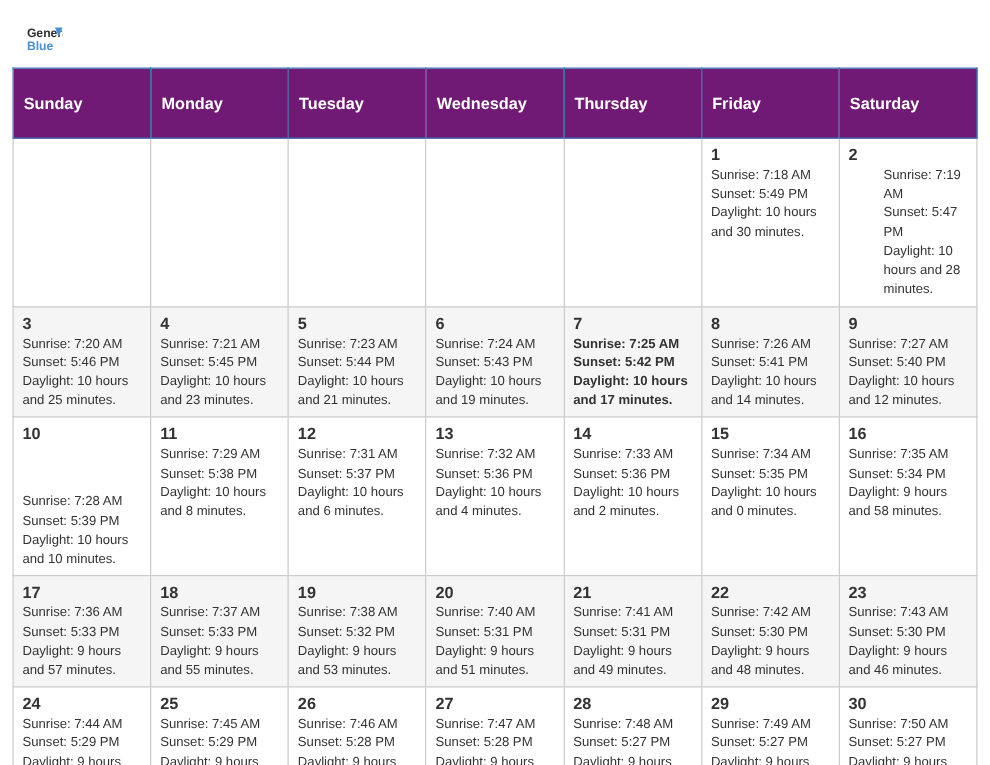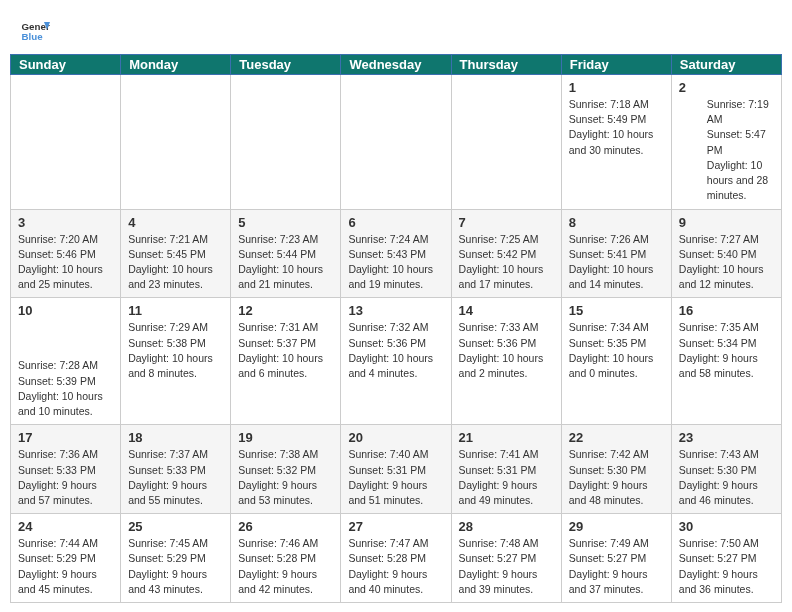--- a/index.html
+++ b/index.html
@@ -38,24 +38,24 @@
       margin-top: 2px;
     }
     .calendar-wrapper {
       padding: 0 10px 10px 10px;
     }
     table {
       width: 100%;
       border-collapse: collapse;
     }
     thead th {
-      background-color: #0f766e;
+      background-color: #701a75;
       color: white;
       text-align: left;
-      padding: 2px 8px;
+      padding: 20px 8px;
       font-size: 13px;
       font-weight: bold;
       border: 1px solid #3a6faf;
     }
     tbody td {
       vertical-align: top;
       padding: 5px 7px;
       border: 1px solid #ccc;
       width: 14.28%;
       font-size: 11px;
@@ -152,21 +152,21 @@
 Daylight: 10 hours and 21 minutes.</div>
           </td>
           <td>
             <span class="day-number">6</span>
             <div class="day-info" style="white-space: pre-line;">Sunrise: 7:24 AM
 Sunset: 5:43 PM
 Daylight: 10 hours and 19 minutes.</div>
           </td>
           <td>
             <span class="day-number">7</span>
-            <div class="day-info" style="white-space: pre-line;">Sunrise: 7:25 AM
+            <div class="day-info" style="white-space: pre-line; font-weight: bold;">Sunrise: 7:25 AM
 Sunset: 5:42 PM
 Daylight: 10 hours and 17 minutes.</div>
           </td>
           <td>
             <span class="day-number">8</span>
             <div class="day-info" style="white-space: pre-line;">Sunrise: 7:26 AM
 Sunset: 5:41 PM
 Daylight: 10 hours and 14 minutes.</div>
           </td>
           <td>

